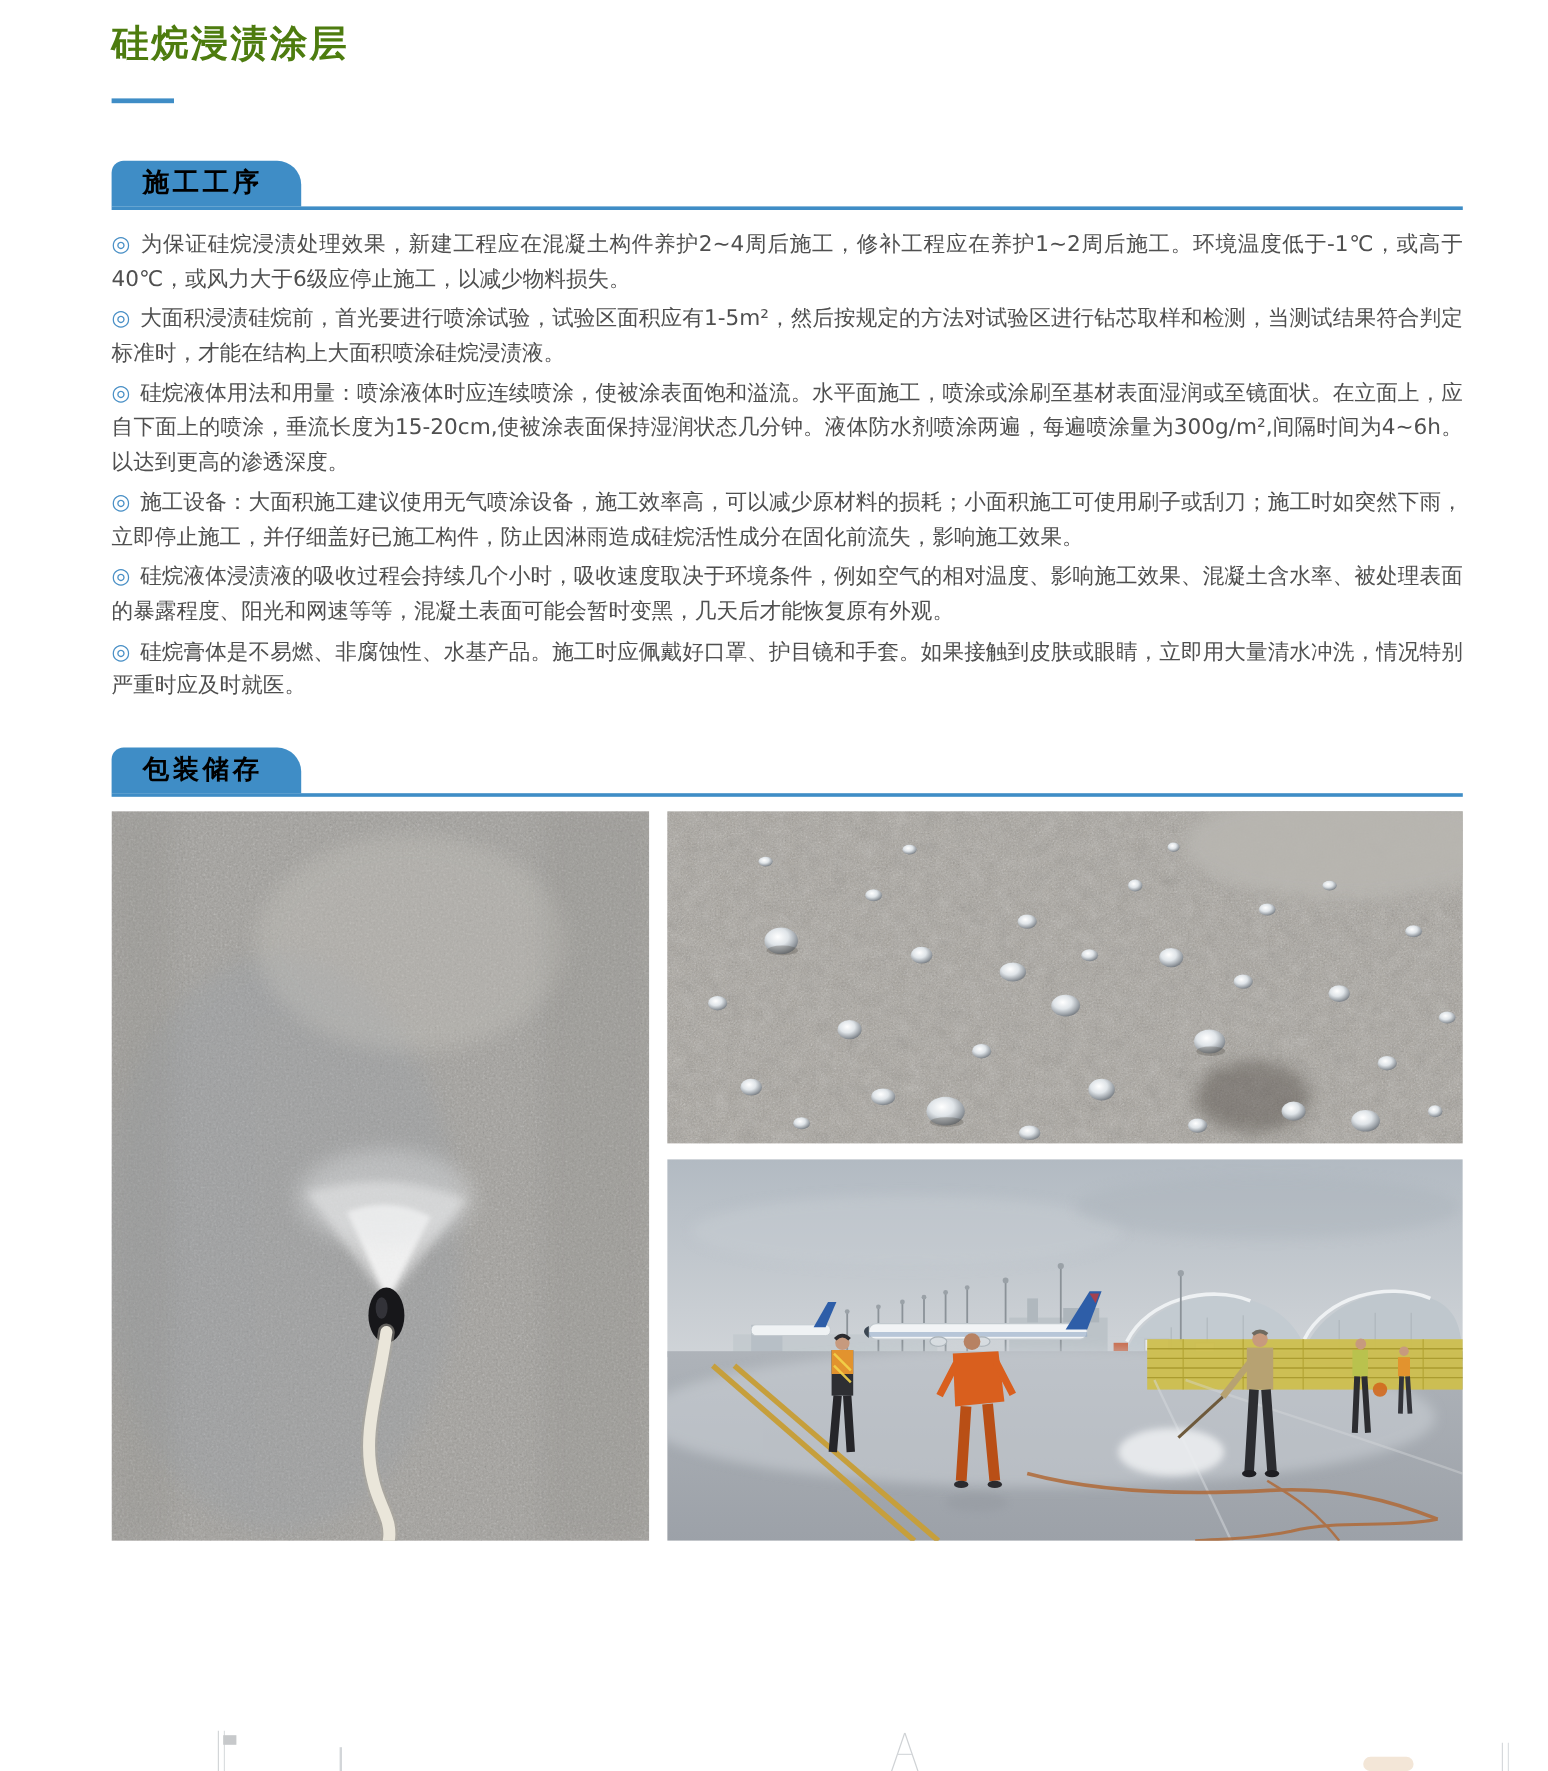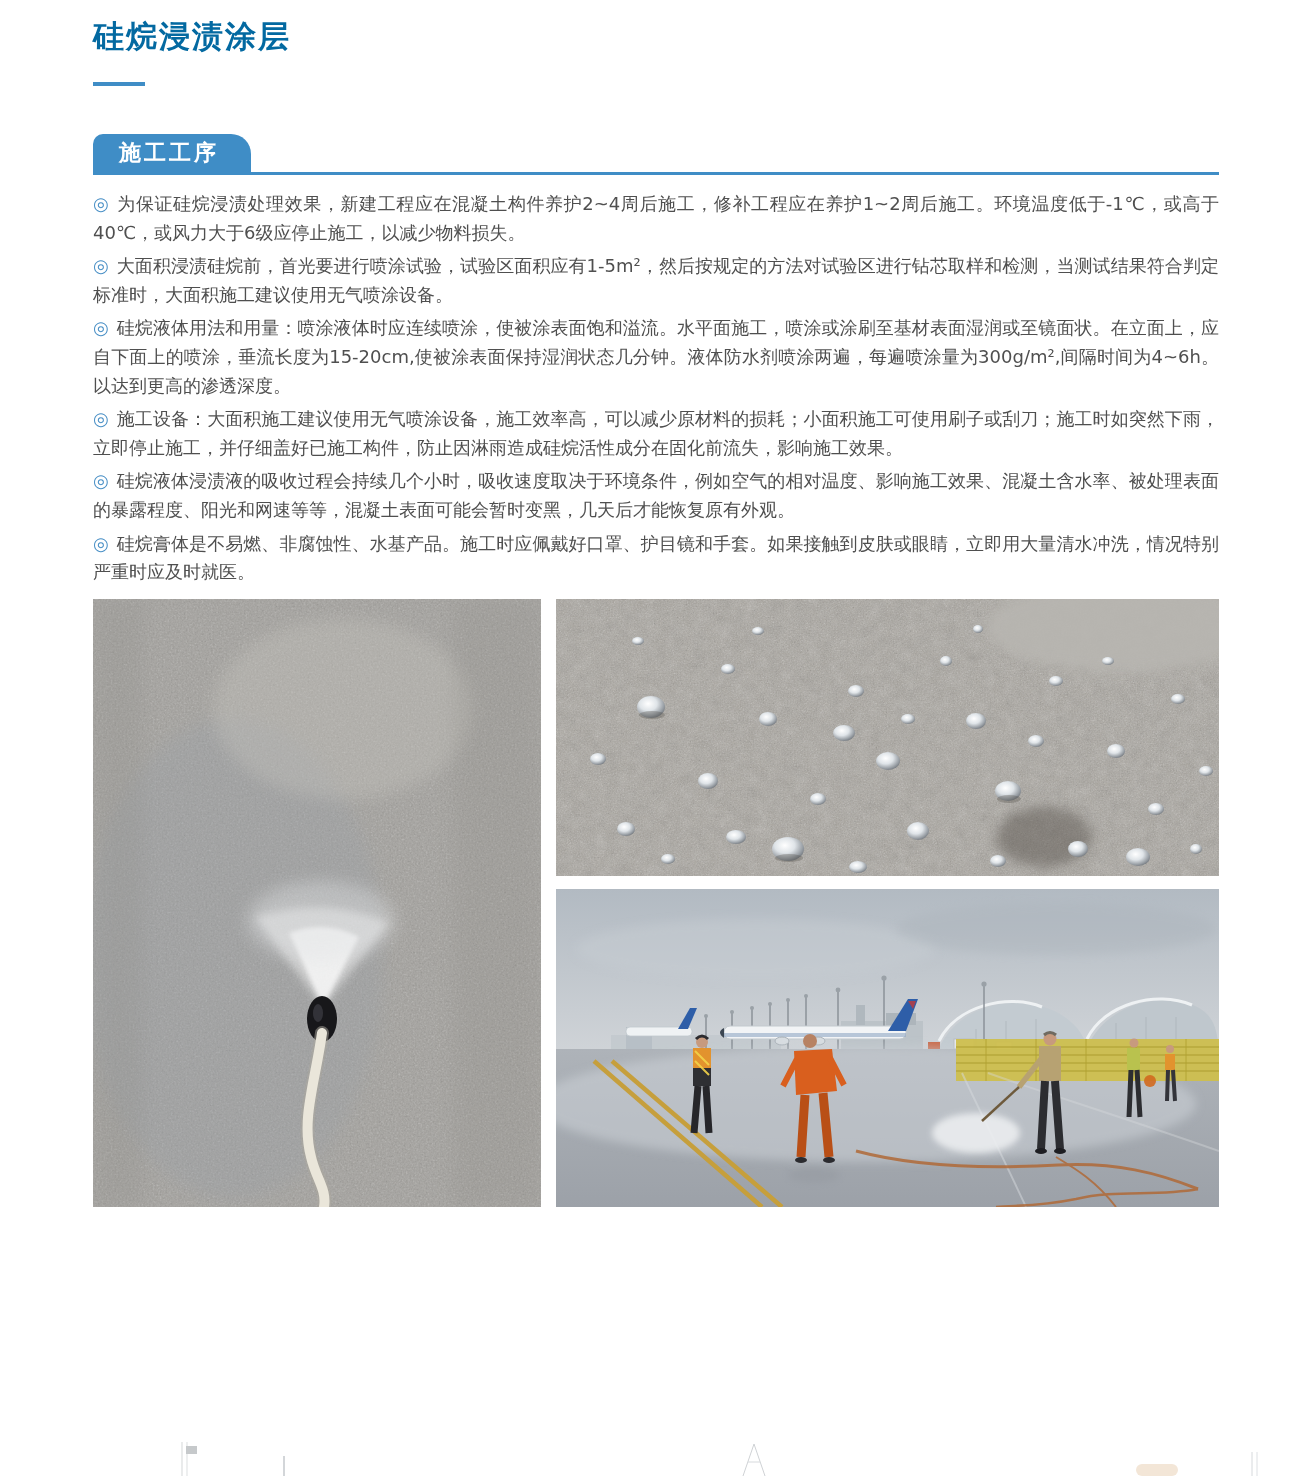--- a/index.html
+++ b/index.html
@@ -1,26 +1,26 @@
 <!DOCTYPE html>
 <html><head>
 <meta charset="utf-8">
 <style>
   html,body{margin:0;padding:0;background:#ffffff;}
   .page{
     position:relative;width:1290px;height:1476px;background:#fff;overflow:hidden;
     font-family:"DejaVu Sans","Liberation Sans",sans-serif;
   }
   .content{position:absolute;left:93px;top:0;width:1126px;}
-  .doc-title{margin:16px 0 0;font-size:31px;font-weight:bold;color:#0369a1;letter-spacing:2px;}
+  .doc-title{margin:16px 0 0;font-size:31px;font-weight:bold;color:#4d7c0f;letter-spacing:2px;}
   .title-dash{width:52px;height:4px;background:#3f8dc6;margin-top:24px;}
   .section-bar{margin-top:48px;border-bottom:3px solid #3f8dc6;line-height:0;}
   .section-bar.second{margin-top:36px;}
   .section-badge{
-    display:inline-block;background:#3f8dc6;color:#ffffff;font-size:22px;font-weight:bold;
+    display:inline-block;background:#3f8dc6;color:#000000;font-size:22px;font-weight:bold;
     line-height:38px;padding:0 32px 0 26px;border-radius:10px 20px 0 0;letter-spacing:3px;
   }
   .bullets{margin-top:15px;}
   p.bullet{margin:0 0 5px;font-size:18px;line-height:28.6px;color:#4f4f4f;text-align:justify;}
   .mark{color:#4a90c6;margin-right:8px;}
   .figures{display:flex;gap:15px;margin-top:12px;}
   .col-right{display:flex;flex-direction:column;gap:13px;}
   figure{margin:0;padding:0;line-height:0;}
   svg{display:block;}
   .artifact{position:absolute;}
@@ -33,27 +33,30 @@
 
     <h1 class="doc-title">硅烷浸渍涂层</h1>
     <div class="title-dash"></div>
 
     <div class="section-bar">
       <span class="section-badge">施工工序</span>
     </div>
 
     <div class="bullets">
       <p class="bullet"><span class="mark">◎</span><span>为保证硅烷浸渍处理效果，新建工程应在混凝土构件养护2~4周后施工，修补工程应在养护1~2周后施工。环境温度低于-1℃，或高于40℃，或风力大于6级应停止施工，以减少物料损失。</span></p>
-      <p class="bullet"><span class="mark">◎</span><span>大面积浸渍硅烷前，首光要进行喷涂试验，试验区面积应有1-5m²，然后按规定的方法对试验区进行钻芯取样和检测，当测试结果符合判定标准时，大面积施工建议使用无气喷涂设备。</span></p>
+      <p class="bullet"><span class="mark">◎</span><span>大面积浸渍硅烷前，首光要进行喷涂试验，试验区面积应有1-5m²，然后按规定的方法对试验区进行钻芯取样和检测，当测试结果符合判定标准时，才能在结构上大面积喷涂硅烷浸渍液。</span></p>
       <p class="bullet"><span class="mark">◎</span><span>硅烷液体用法和用量：喷涂液体时应连续喷涂，使被涂表面饱和溢流。水平面施工，喷涂或涂刷至基材表面湿润或至镜面状。在立面上，应自下面上的喷涂，垂流长度为15-20cm,使被涂表面保持湿润状态几分钟。液体防水剂喷涂两遍，每遍喷涂量为300g/m²,间隔时间为4~6h。以达到更高的渗透深度。</span></p>
       <p class="bullet"><span class="mark">◎</span><span>施工设备：大面积施工建议使用无气喷涂设备，施工效率高，可以减少原材料的损耗；小面积施工可使用刷子或刮刀；施工时如突然下雨，立即停止施工，并仔细盖好已施工构件，防止因淋雨造成硅烷活性成分在固化前流失，影响施工效果。</span></p>
       <p class="bullet"><span class="mark">◎</span><span>硅烷液体浸渍液的吸收过程会持续几个小时，吸收速度取决于环境条件，例如空气的相对温度、影响施工效果、混凝土含水率、被处理表面的暴露程度、阳光和网速等等，混凝土表面可能会暂时变黑，几天后才能恢复原有外观。</span></p>
       <p class="bullet"><span class="mark">◎</span><span>硅烷膏体是不易燃、非腐蚀性、水基产品。施工时应佩戴好口罩、护目镜和手套。如果接触到皮肤或眼睛，立即用大量清水冲洗，情况特别严重时应及时就医。</span></p>
     </div>
 
+    <div class="section-bar second">
+      <span class="section-badge">包装储存</span>
+    </div>
 
 
     <div class="figures">
 
       <figure>
         <svg width="448" height="608" viewBox="0 0 448 608">
           <defs>
             <filter id="grainA" x="0" y="0" width="100%" height="100%">
               <feTurbulence type="fractalNoise" baseFrequency="0.55" numOctaves="3" seed="7" stitchTiles="stitch"></feTurbulence>
               <feColorMatrix type="saturate" values="0"></feColorMatrix>

